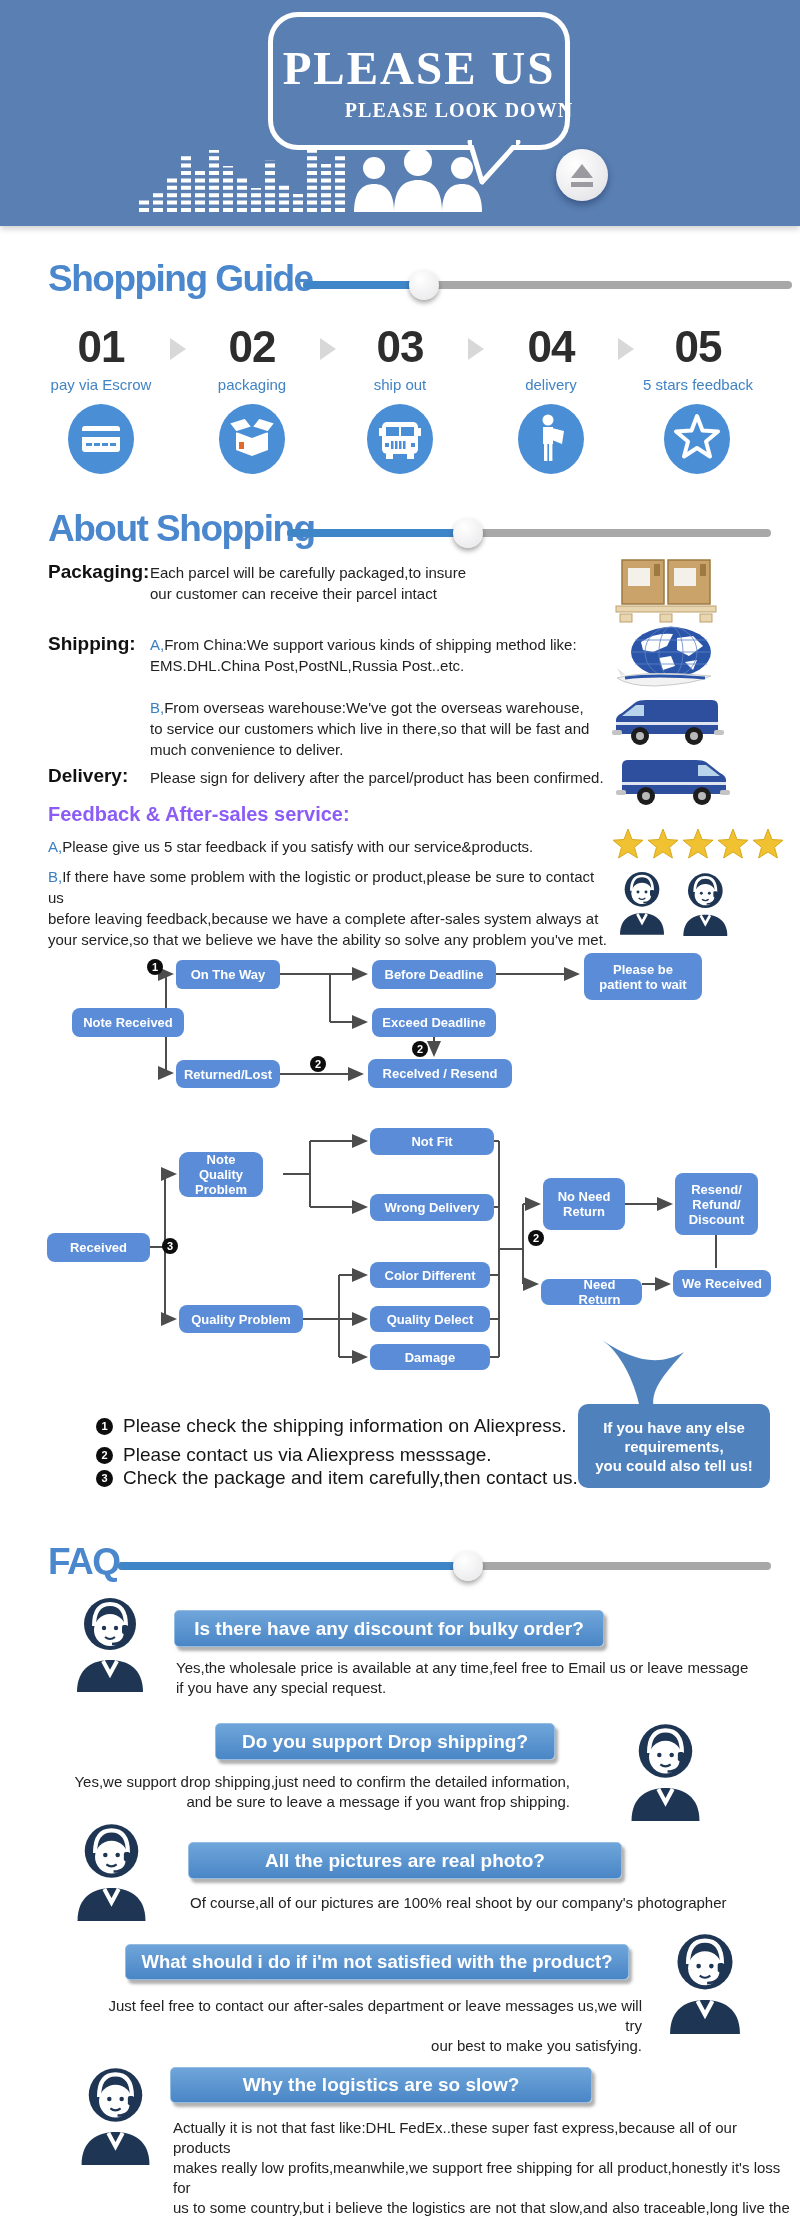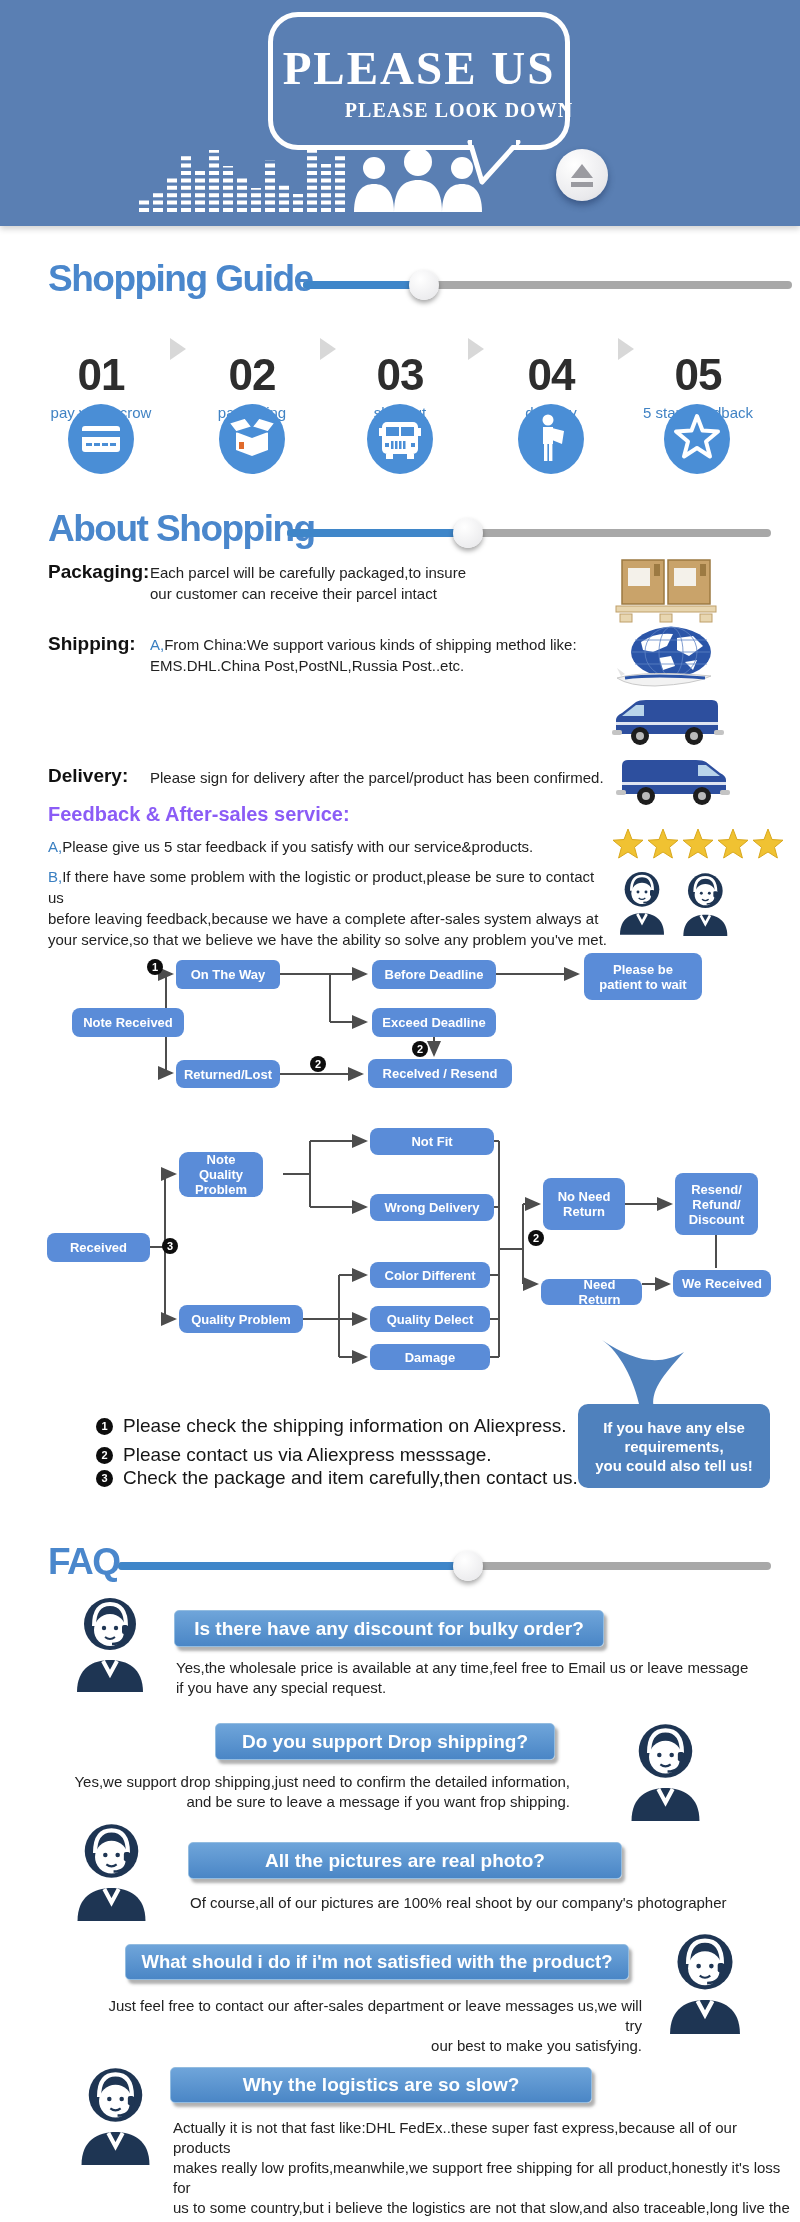--- a/index.html
+++ b/index.html
@@ -29,21 +29,21 @@
   
   .sec-title{position:absolute;color:#4a87cc;font-weight:bold;letter-spacing:-1.5px;}
   .slider{position:absolute;height:30px;}
   .slider-track{position:absolute;top:11px;left:0;width:100%;height:8px;background:#a8a8a8;border-radius:4px;}
   .slider-fill{position:absolute;top:11px;left:0;height:8px;background:#3f86c9;border-radius:4px;}
   .slider-handle{position:absolute;top:0;width:30px;height:30px;border-radius:50%;
           background:radial-gradient(circle at 38% 30%,#ffffff,#ececee 75%,#dcdcdf);
           box-shadow:0 3px 5px rgba(0,0,0,.35);cursor:pointer;}
 
   
-  .step-col{position:absolute;width:130px;text-align:center;margin-top:28px;}
+  .step-col{position:absolute;width:130px;text-align:center;}
   .step-num{font-size:44px;font-weight:bold;color:#2d2d2d;letter-spacing:-1px;}
   .step-label{margin-top:4px;font-size:15px;color:#4183c4;}
   .step-chevron{position:absolute;width:0;height:0;border-top:11px solid transparent;
           border-bottom:11px solid transparent;border-left:16px solid #d8d8d8;}
   .step-icon{position:absolute;}
 
   
   .ab-label{position:absolute;font-size:19px;font-weight:bold;color:#111;}
   .para{position:absolute;font-size:15px;line-height:21px;color:#222;white-space:pre-line;}
   .ab-prefix{color:#3a7fc1;}
@@ -211,20 +211,23 @@
     <div class="slider-handle" style="left:166px;"></div>
   </div>
 
   <div class="ab-label" style="left:48px;top:561px;">Packaging:</div>
   <div class="para" style="left:150px;top:562px;width:420px;">Each parcel will be carefully packaged,to insure
 our customer can receive their parcel intact</div>
 
   <div class="ab-label" style="left:48px;top:633px;">Shipping:</div>
   <div class="para" style="left:150px;top:634px;width:440px;"><span class="ab-prefix">A,</span><span>From China:We support various kinds of shipping method like:
 EMS.DHL.China Post,PostNL,Russia Post..etc.</span></div>
+  <div class="para" style="left:150px;top:697px;width:440px;"><span class="ab-prefix">B,</span><span>From overseas warehouse:We've got the overseas warehouse,
+to service our customers which live in there,so that will be fast and
+much convenience to deliver.</span></div>
 
   <div class="ab-label" style="left:48px;top:765px;">Delivery:</div>
   <div class="para" style="left:150px;top:767px;width:460px;">Please sign for delivery after the parcel/product has been confirmed.</div>
 
   <div class="fb-heading" style="left:48px;top:803px;">Feedback &amp; After-sales service:</div>
   <div class="para" style="left:48px;top:836px;width:540px;"><span class="ab-prefix">A,</span><span>Please give us 5 star feedback if you satisfy with our service&amp;products.</span></div>
   <div class="para" style="left:48px;top:866px;width:560px;"><span class="ab-prefix">B,</span><span>If there have some problem with the logistic or product,please be sure to contact us
 before leaving feedback,because we have a complete after-sales system always at
 your service,so that we believe we have the ability so solve any problem you've met.</span></div>
 

